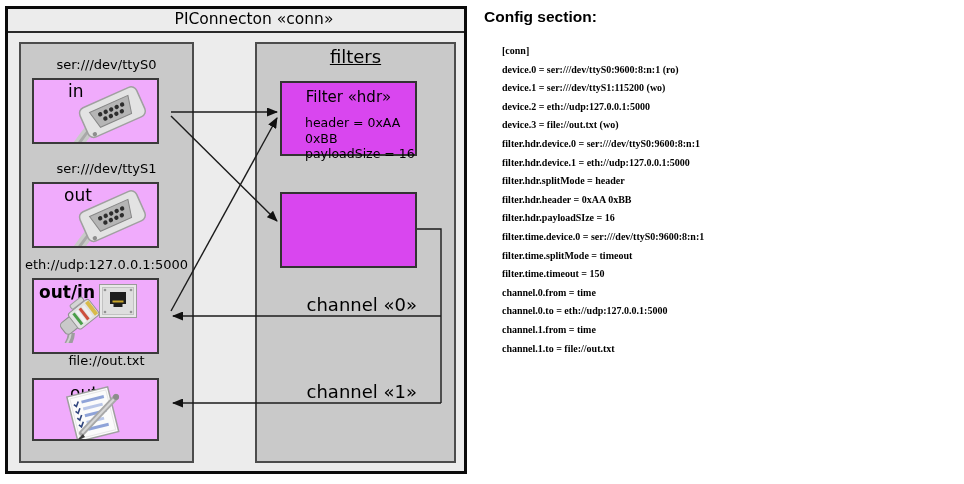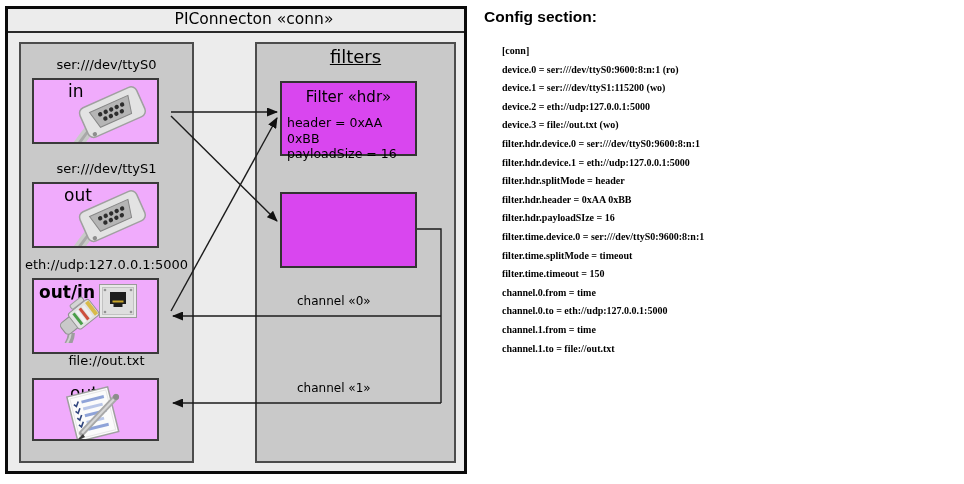--- a/index.html
+++ b/index.html
@@ -48,24 +48,24 @@
   .ethport-svg{position:absolute;left:64px;top:3px;}
   .ethplug-svg{position:absolute;left:6px;top:9px;}
   .notepad-svg{position:absolute;left:28px;top:3px;}
 
   
   .filter-box{position:absolute;left:280px;width:137px;background:#d946ef;
               border:2px solid #333333;}
   #filter-hdr{top:81px;height:75px;}
   #filter-time{top:192px;height:76px;}
   .filter-title{text-align:center;font-size:15px;margin-top:5px;}
-  .filter-props{font-size:12.5px;line-height:15.5px;padding-left:5px;margin-top:9px;}
-
-  
-  .channel-label{position:absolute;width:120px;font-size:12px;}
+  .filter-props{font-size:12.5px;line-height:15.5px;padding-left:23px;margin-top:9px;}
+
+  
+  .channel-label{position:absolute;width:120px;text-align:right;font-size:18px;}
   #channel-label-0{left:297px;top:294px;}
   #channel-label-1{left:297px;top:381px;}
 
   
   .arrows{position:absolute;left:0;top:0;width:964px;height:484px;pointer-events:none;}
 
   
   .config-heading{position:absolute;left:484px;top:8px;
       font-family:Liberation Sans, sans-serif;font-size:15.5px;font-weight:bold;
       white-space:pre;}

